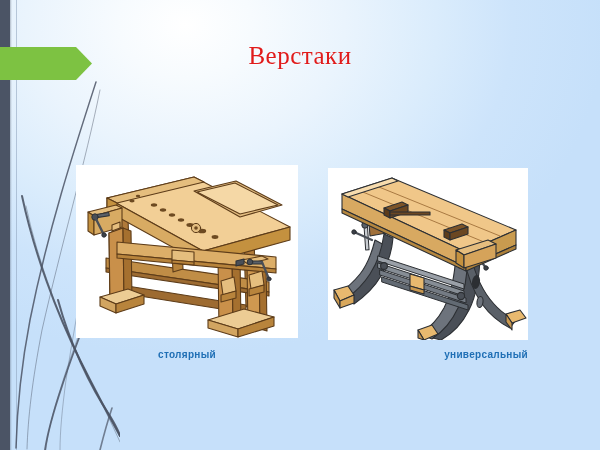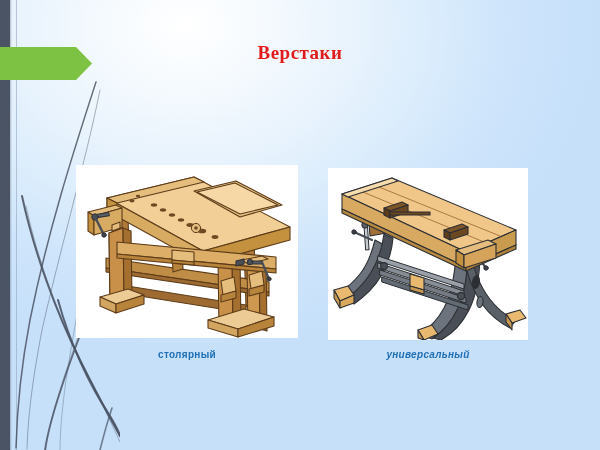--- a/index.html
+++ b/index.html
@@ -75,22 +75,22 @@
   }
 
   
   .title {
     position: absolute;
     left: 0;
     top: 42px;
     width: 600px;
     text-align: center;
     font-family: "Liberation Serif", "DejaVu Serif", serif;
-    font-weight: bold;
-    font-size: 19px;
+    font-weight: normal;
+    font-size: 25px;
     letter-spacing: 0.5px;
     color: #e01b1b;
     text-shadow: 0 1px 0 rgba(255,255,255,0.55);
   }
 
   
   .panel {
     position: absolute;
     background: #ffffff;
     overflow: hidden;
@@ -126,22 +126,21 @@
   #caption-left {
     left: 76px;
     top: 349px;
     width: 222px;
     text-align: center;
   }
   #caption-right {
     left: 328px;
     top: 349px;
     width: 200px;
-    text-align: center;
-    font-style: italic;
+    text-align: right;
   }
 </style>
 </head>
 <body>
 
 <div id="slide">
 
   <div class="left-bar"></div>
   <div class="left-bar-edge"></div>
   <div class="pane-line"></div>

